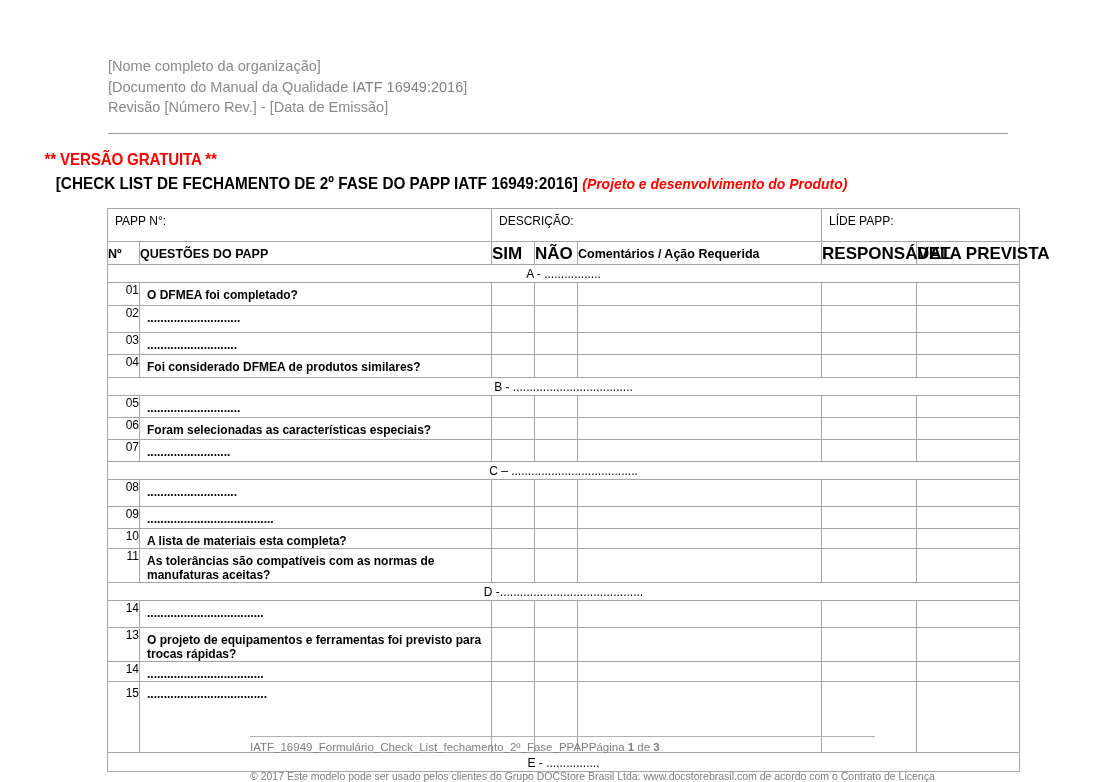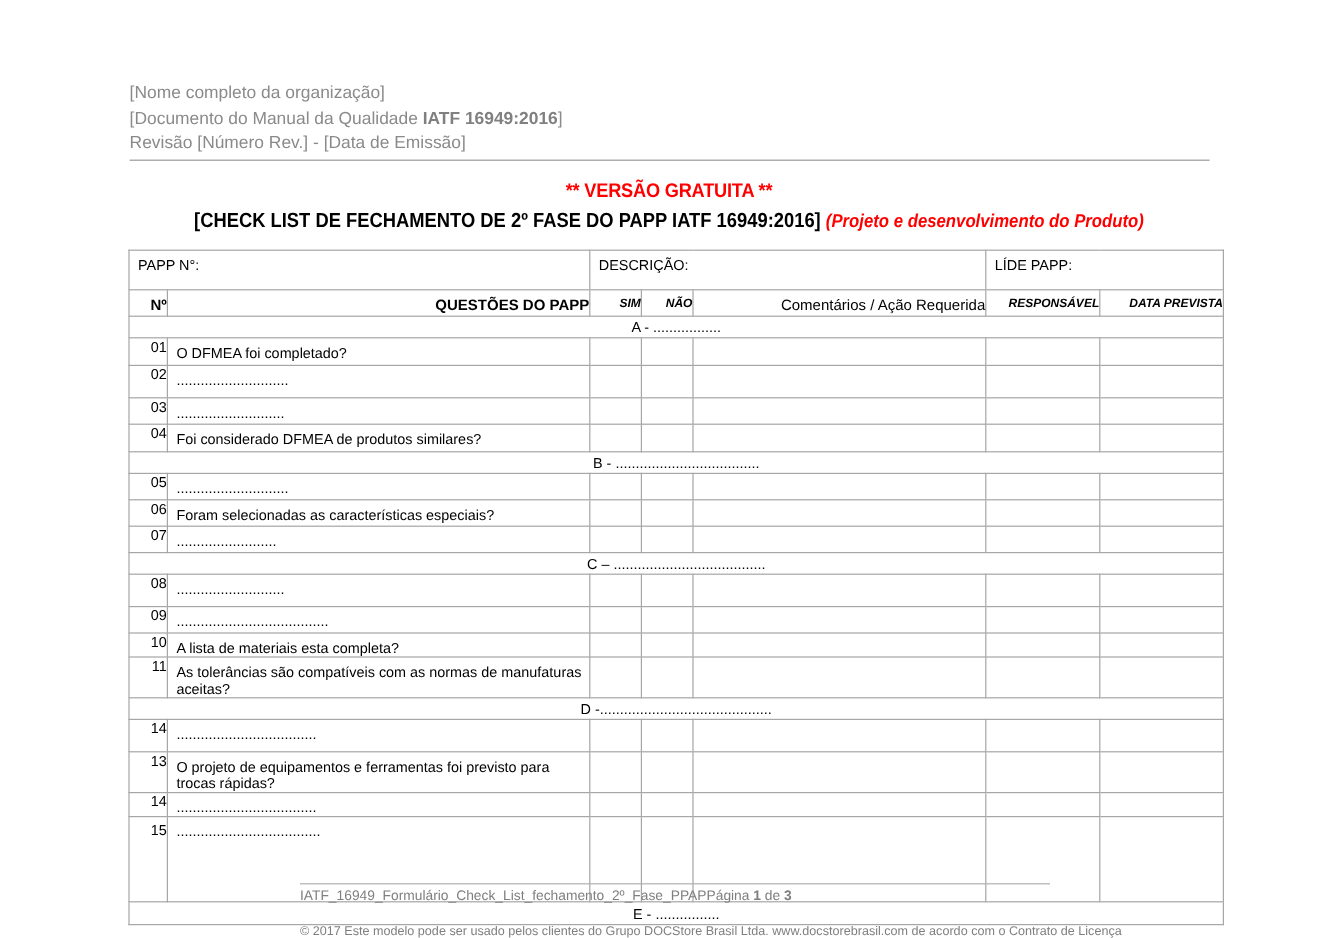--- a/index.html
+++ b/index.html
@@ -13,50 +13,49 @@
     font-family: "Liberation Sans", sans-serif;
     color: #000000;
     position: relative;
     overflow: hidden;
   }
 
   
   .doc-header {
     position: absolute;
     left: 108px;
-    top: 68px;
+    top: 56px;
     width: 900px;
   }
   .doc-header .hline {
     color: #8a8a8a;
     font-size: 14.5px;
     line-height: 20.5px;
     white-space: nowrap;
   }
   .doc-header .hline b {
     color: #808080;
-    font-weight: bold;
+    font-weight: normal;
     margin-top: 30px;
   }
   .header-rule {
     position: absolute;
     left: 108px;
     top: 133px;
     width: 900px;
     height: 0;
     border-top: 1.3px solid #9a9a9a;
   }
 
   
   .title-block {
     position: absolute;
     left: 0;
     top: 150px;
     width: 1115px;
-    text-align: center;
   }
   .title-free {
     color: #ff0000;
     font-weight: bold;
     font-size: 16.5px;
     letter-spacing: -0.2px;
     line-height: 19px;
     transform: scaleX(0.92);
   }
   .title-main {
@@ -93,47 +92,48 @@
   .meta-cell {
     height: 27px;
     padding: 5px 0 0 7px !important;
     font-size: 13px;
     white-space: nowrap;
   }
 
   
   .colhead td {
     height: 19px;
-    text-align: right;
+    text-align: left;
     font-weight: bold;
     font-size: 12.5px;
     padding: 2px 0 0 0 !important;
     vertical-align: middle;
     white-space: nowrap;
   }
-  .colhead td.narrow { font-size: 10px; font-style: italic; }
+  .colhead td.narrow { font-size: 17px; }
 
   
   .section-row td {
     height: 16px;
     text-align: center;
     font-size: 12px;
     padding: 1px 0 0 0 !important;
     vertical-align: middle;
   }
 
   
   .q-num {
     text-align: right;
     vertical-align: middle;
     font-size: 12px;
   }
   .q-text {
     padding: 5px 0 0 7px !important;
     font-size: 11.8px;
+    font-weight: bold;
   }
   .q-blank { }
 
   
   .efinal td {
     height: 17px;
     text-align: center;
     font-size: 12px;
     padding: 1px 0 0 0 !important;
     vertical-align: middle;
@@ -217,21 +217,21 @@
         <span>LÍDE PAPP:</span>
         <span></span>
       </td>
     </tr>
 
     <tr class="colhead">
       <td>Nº</td>
       <td>QUESTÕES DO PAPP</td>
       <td class="narrow">SIM</td>
       <td class="narrow">NÃO</td>
-      <td style="font-weight:normal">Comentários / Ação Requerida</td>
+      <td style="font-weight:bold">Comentários / Ação Requerida</td>
       <td class="narrow">RESPONSÁVEL</td>
       <td class="narrow">DATA PREVISTA</td>
     </tr>
 
     <tr class="section-row">
       <td colspan="7">A - .................</td>
     </tr>
 
     <tr>
       <td class="q-num" style="height:22px">01</td>

